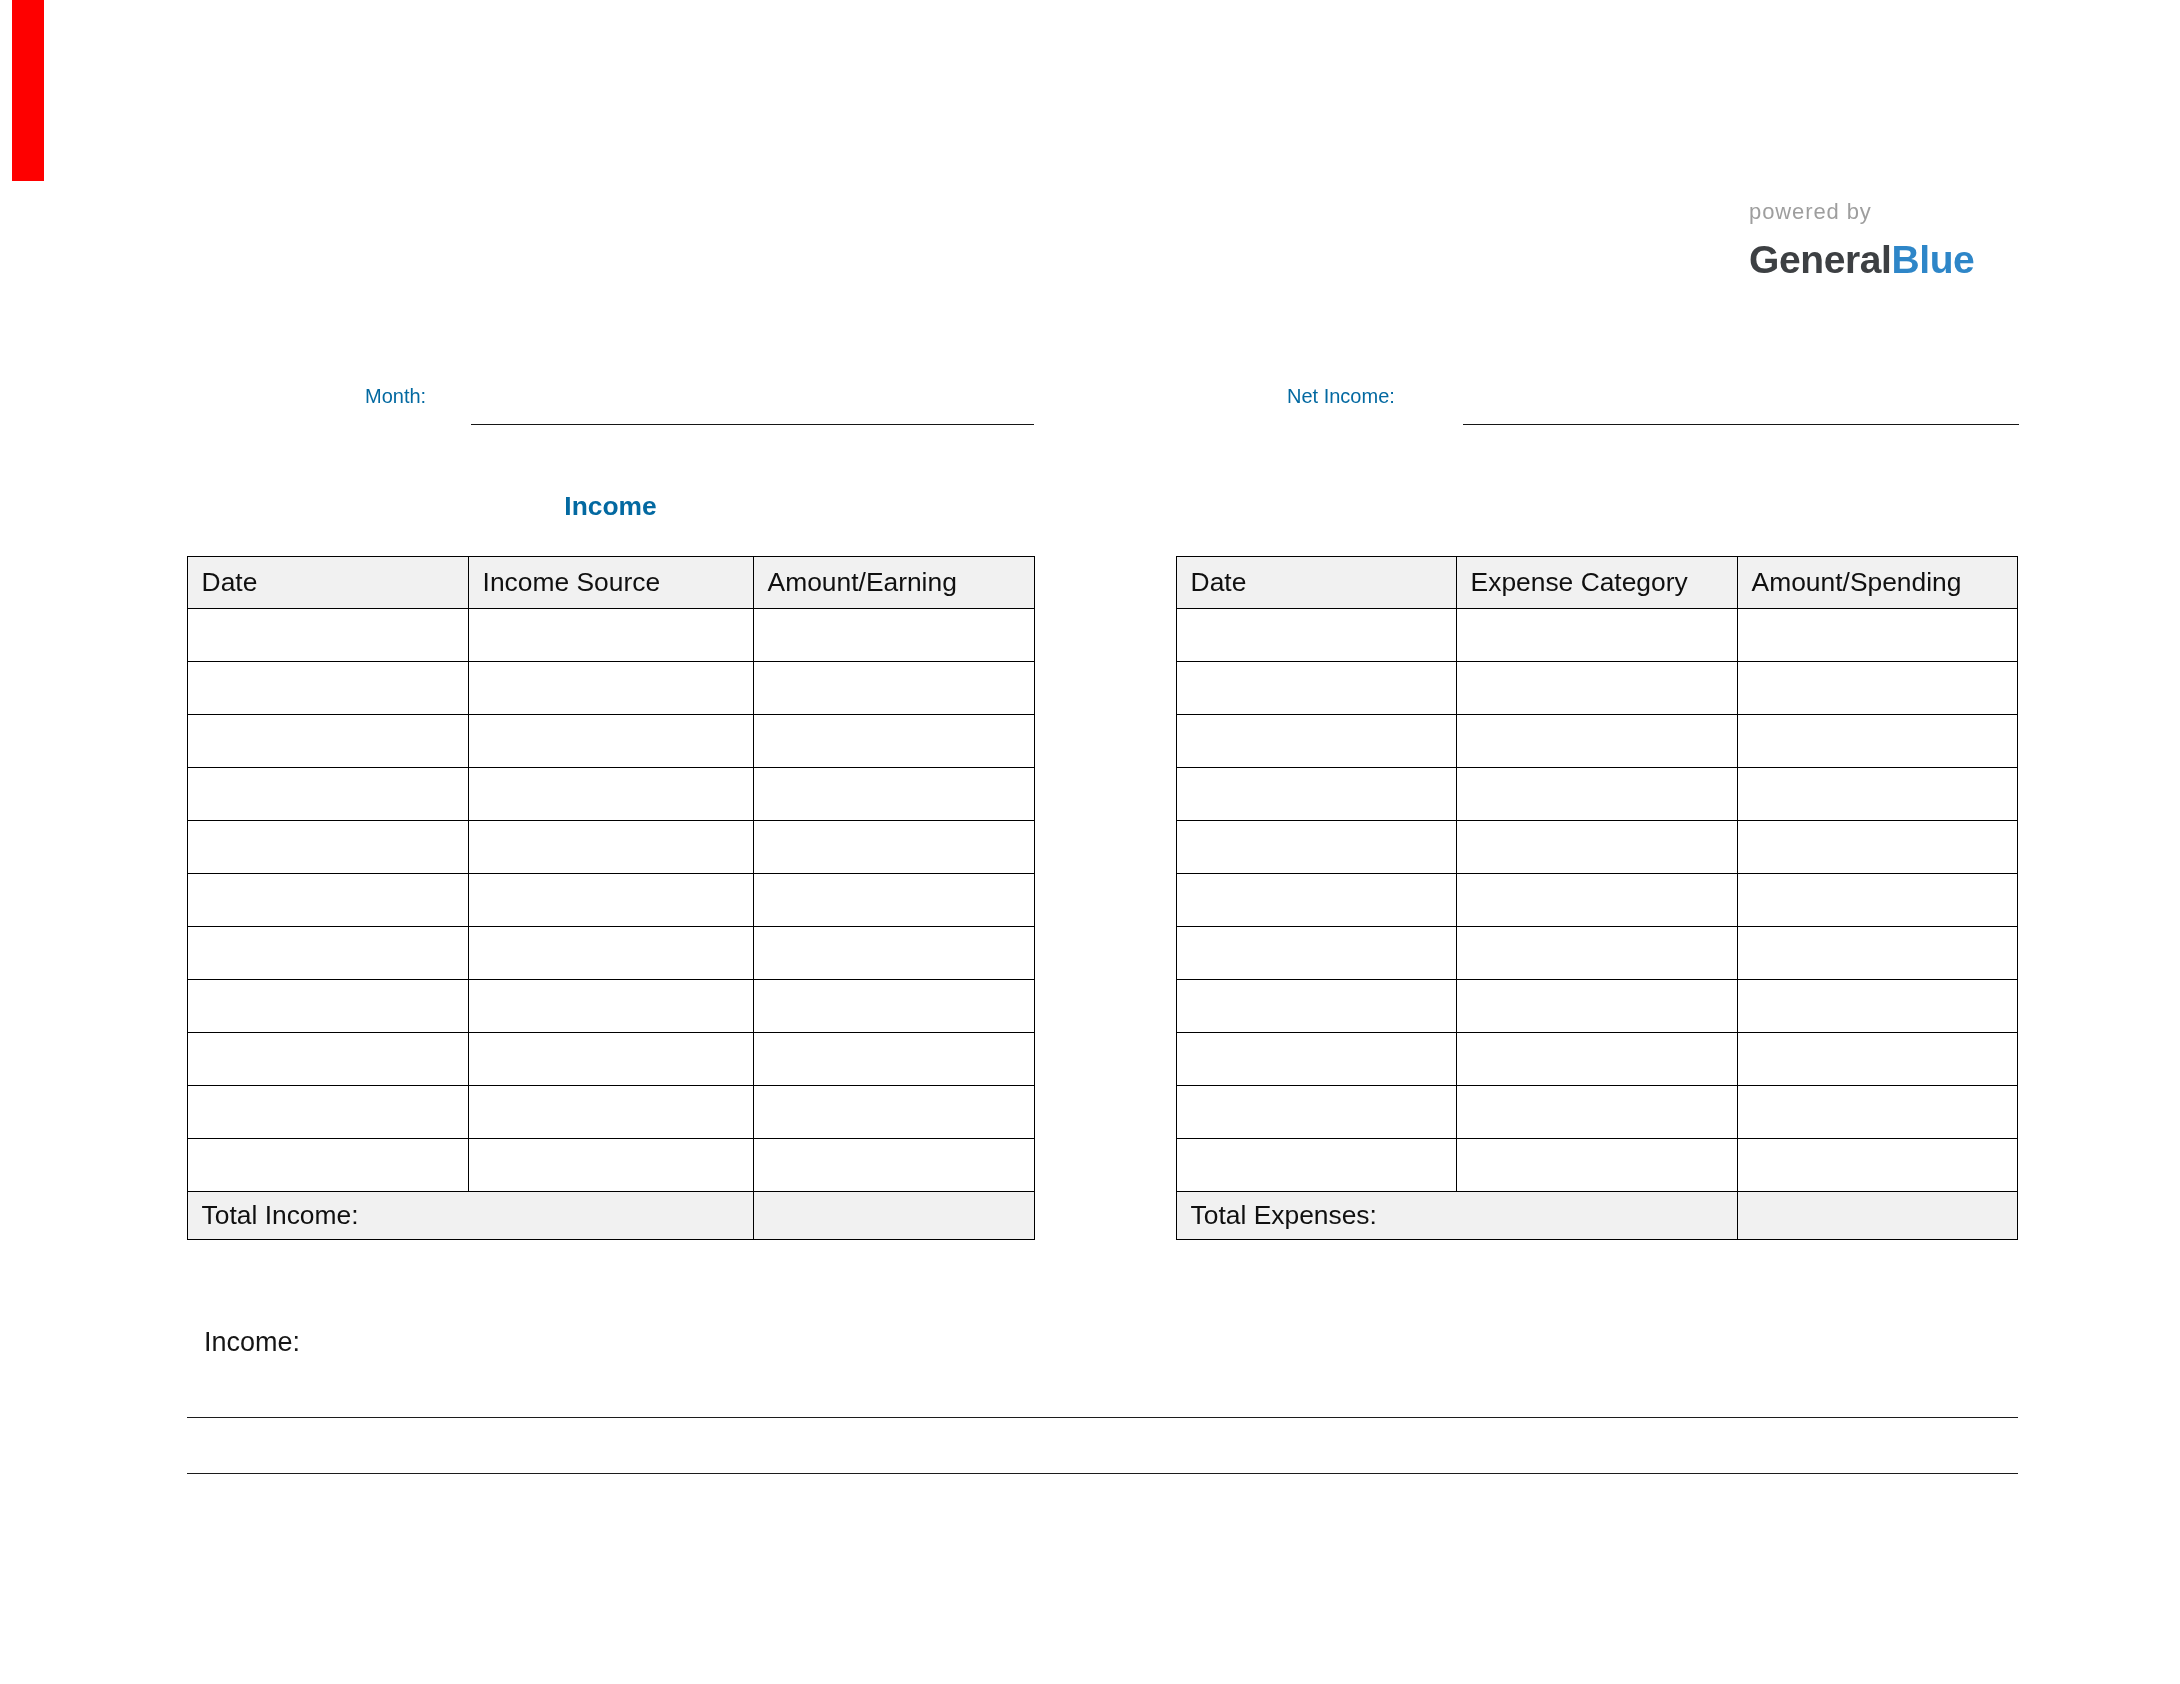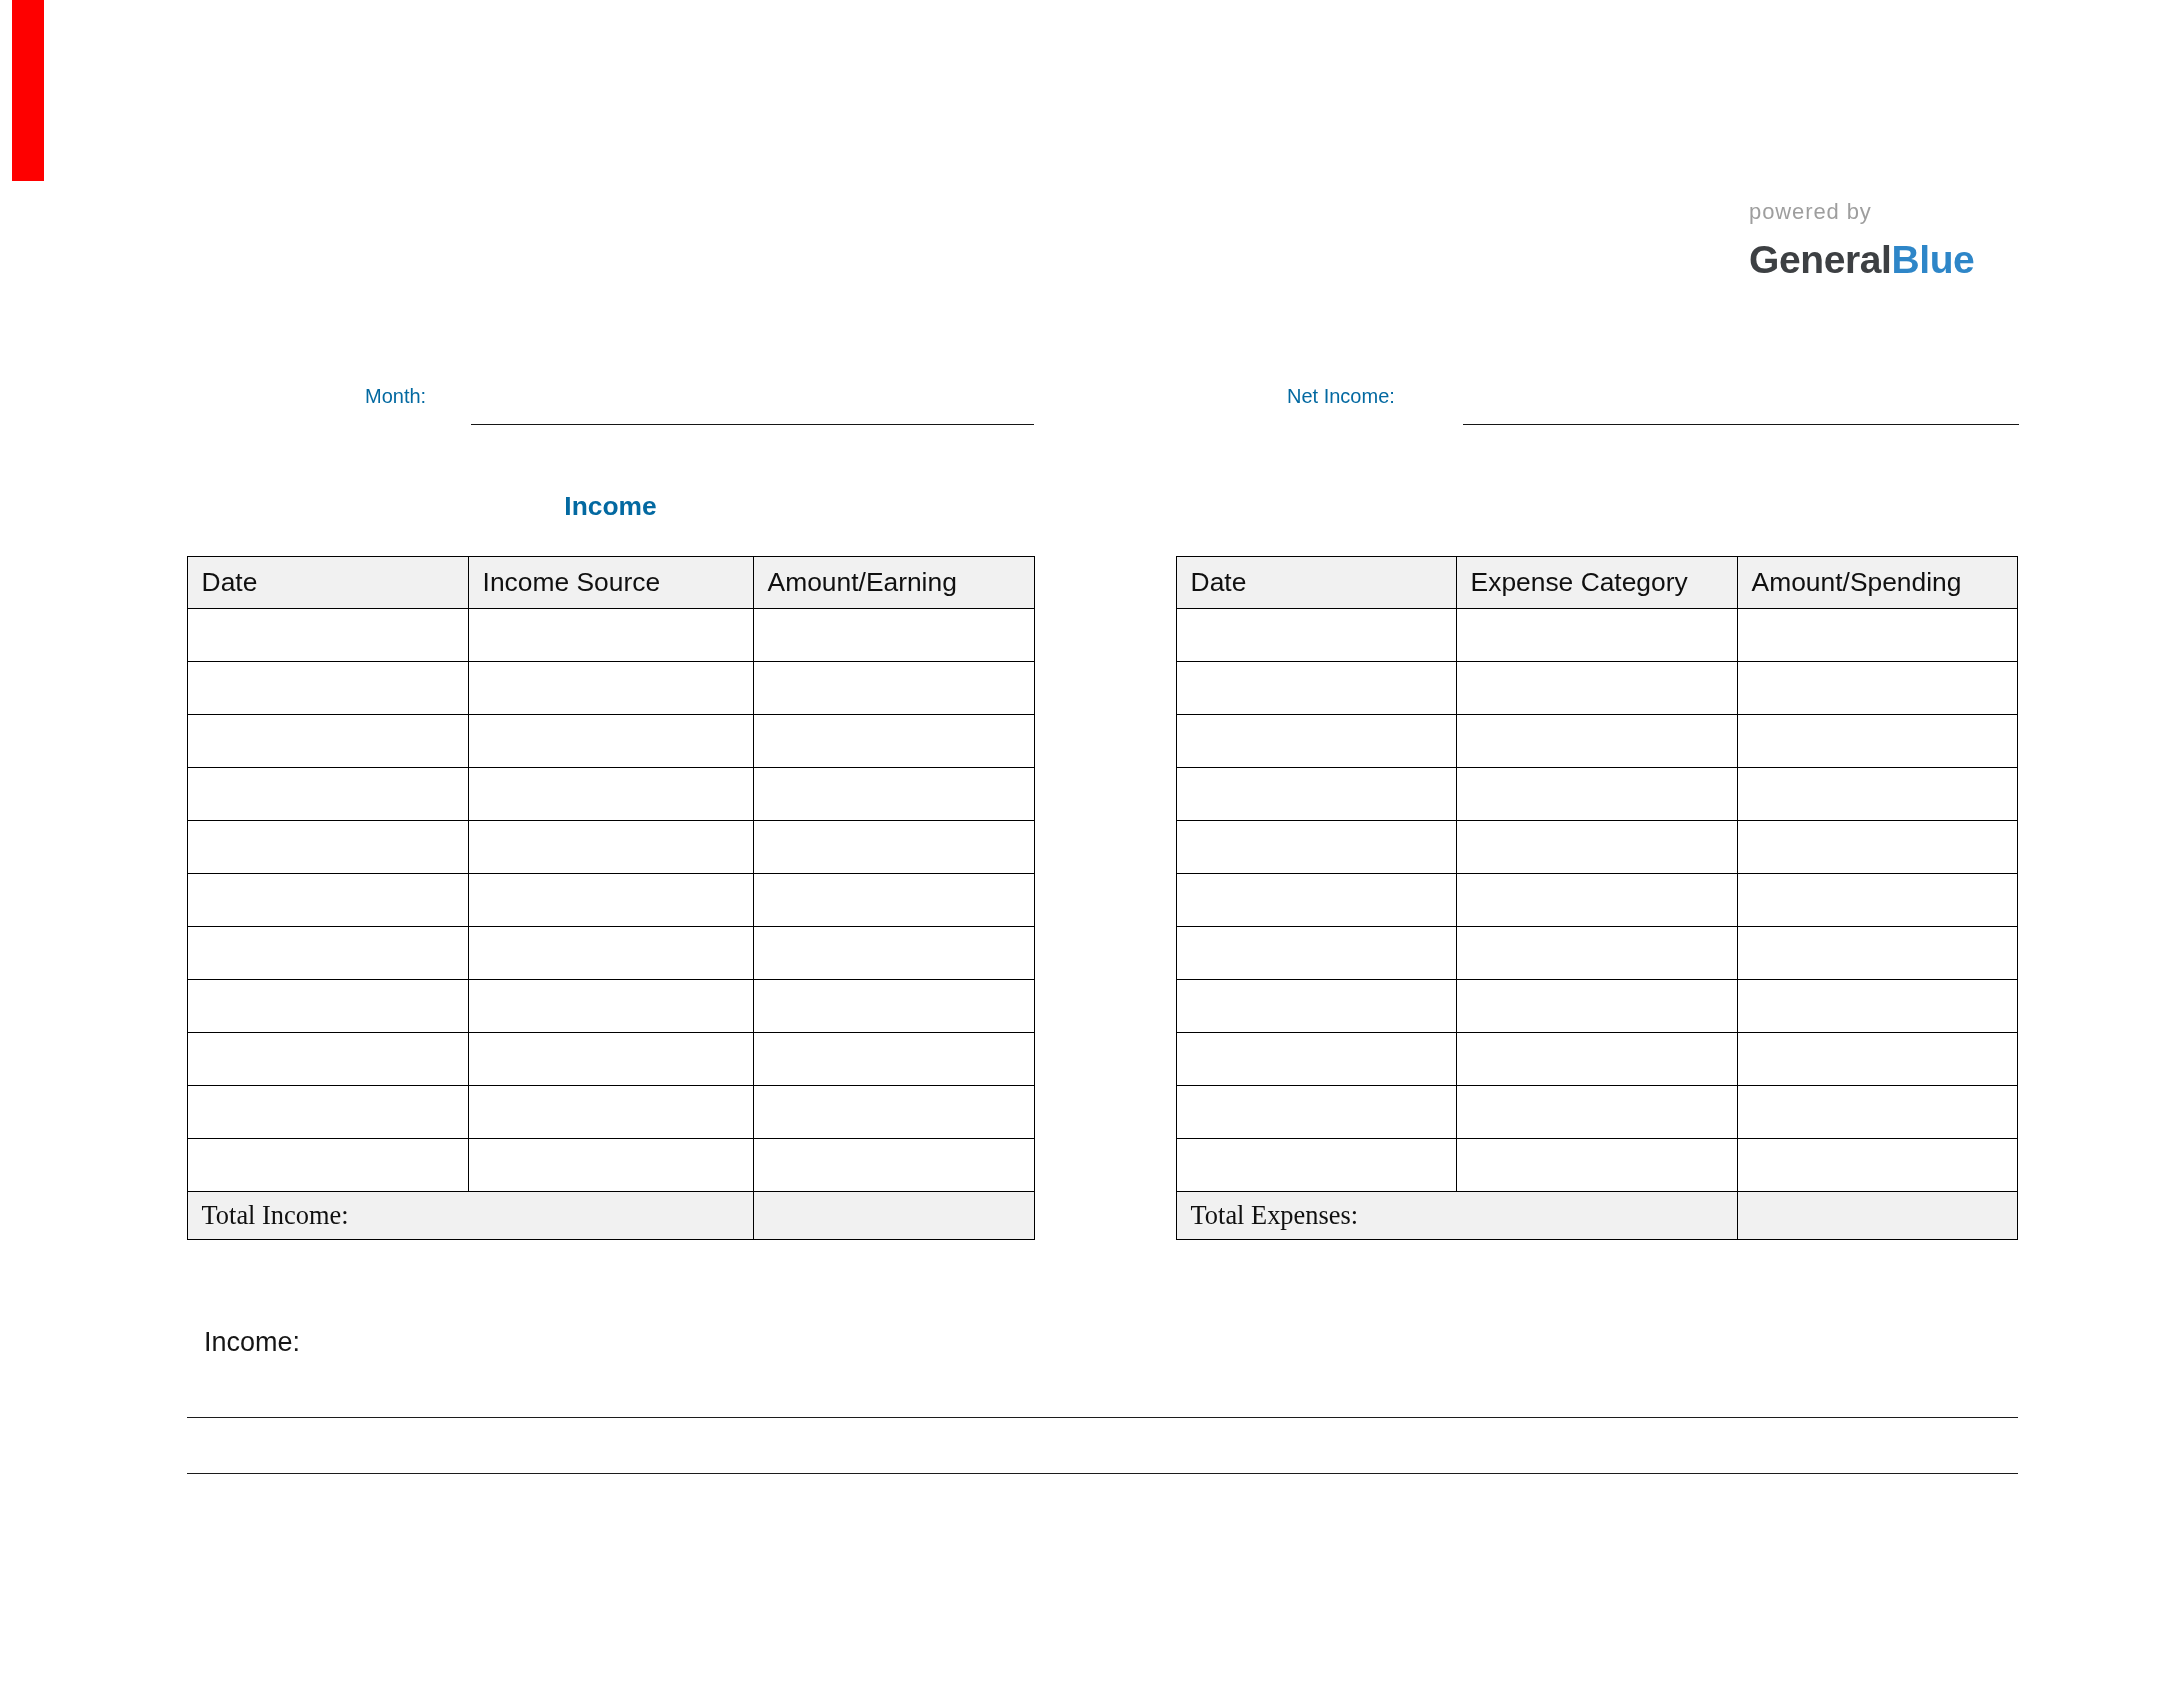--- a/index.html
+++ b/index.html
@@ -118,21 +118,20 @@
     background: #ffffff;
   }
   table.sheet tfoot td {
     height: 47px;
     background: #f1f1f1;
   }
   td.total-label {
     text-align: right;
     padding-right: 19px;
     color: #101010;
-    font-family: Liberation Serif, serif;
   }
   td.total-value { }
 
   
   .notes-label {
     position: absolute;
     left: 204px;
     top: 1327px;
     font-size: 27px;
     color: #161616;

